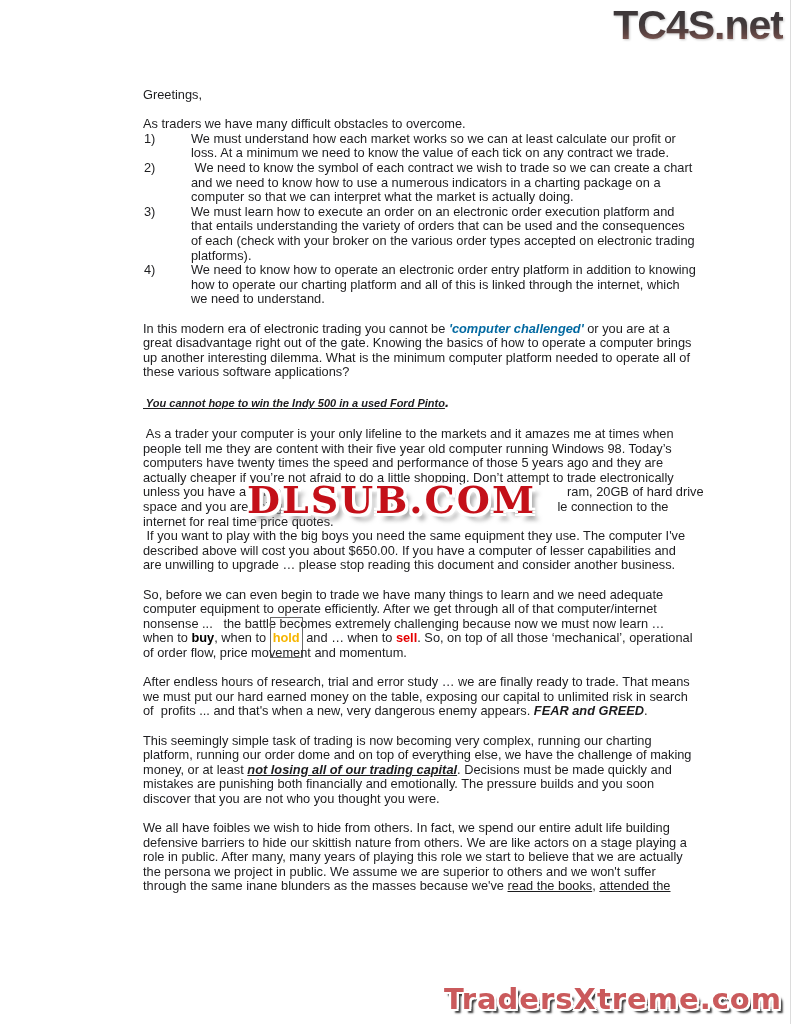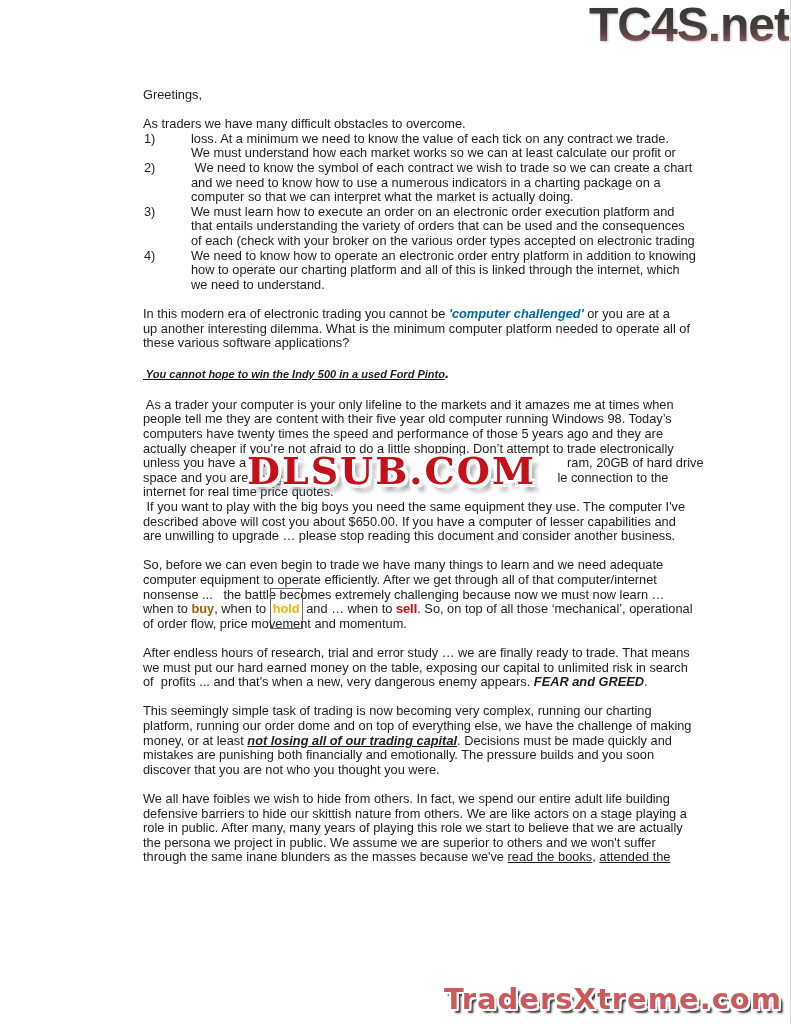--- a/index.html
+++ b/index.html
@@ -5,39 +5,39 @@
   html,body{margin:0;padding:0;}
   body{
     width:791px;height:1024px;position:relative;overflow:hidden;
     background:#ffffff;
     font-family:"Liberation Sans",sans-serif;
     font-size:12.8px;line-height:14.6px;color:#1d1d1f;
   }
   .page-edge{position:absolute;right:0;top:0;width:1px;height:1024px;background:#dcdcdc;}
   
   .tc4s{
-    position:absolute;top:0px;right:2px;
+    position:absolute;top:0px;right:8px;
     font-family:"Liberation Sans",sans-serif;font-weight:bold;
-    font-size:48px;letter-spacing:-1px;line-height:50px;
+    font-size:41px;letter-spacing:-1px;line-height:50px;
     background:linear-gradient(180deg,#3a3638 0%,#413a3b 48%,#5d4442 68%,#8a5f58 85%,#b2938a 100%);
     -webkit-background-clip:text;background-clip:text;color:transparent;
     filter:drop-shadow(1px 1px 1px rgba(0,0,0,0.22));
   }
   
   .content{position:absolute;left:117px;top:88px;width:575px;}
   .para{margin:0 0 14.6px 0;}
   .para.tight{margin-bottom:0;}
   .line{white-space:pre;margin-left:26px;}
   
   .list{margin:0 0 14.6px 0;}
   .list-item{position:relative;padding-left:48px;}
   .list-num{position:absolute;left:27px;top:0;}
   
   .s-ci{color:#0369a1;font-weight:bold;font-style:italic;}
-  .s-buy{color:#a16207;font-weight:bold;}
+  .s-buy{color:#000000;font-weight:bold;}
   .s-sell{color:#e60000;font-weight:bold;text-align:center;}
   .s-hold{color:#f6b501;font-weight:bold;border:1px solid #686868;padding:12px 2px;}
   .s-bi{font-weight:bold;font-style:italic;}
   .s-biu{font-weight:bold;font-style:italic;text-decoration:underline;text-align:center;}
   .s-u{text-decoration:underline;}
   .s-hd{font-weight:bold;font-style:italic;text-decoration:underline;font-size:11px;}
   .s-hdp{font-weight:bold;font-style:italic;font-size:14.4px;}
   .heading .line{line-height:17px;}
   .seg-gap{display:inline-block;height:1px;}
   
@@ -75,51 +75,53 @@
   <div class="para">
       <div class="line"><span>Greetings,</span></div>
     </div>
   <div class="para tight">
       <div class="line"><span>As traders we have many difficult obstacles to overcome.</span></div>
     </div>
   <div class="list">
       <div class="list-item">
         <span class="list-num">1)</span>
         <div class="list-body">
+          <div class="line"><span>We must understand how each market works so we can at least calculate our profit or</span></div>
           <div class="line"><span>loss. At a minimum we need to know the value of each tick on any contract we trade.</span></div>
-          <div class="line"><span>We must understand how each market works so we can at least calculate our profit or</span></div>
         </div>
       </div>
       <div class="list-item">
         <span class="list-num">2)</span>
         <div class="list-body">
           <div class="line"><span> We need to know the symbol of each contract we wish to trade so we can create a chart</span></div>
           <div class="line"><span>and we need to know how to use a numerous indicators in a charting package on a</span></div>
           <div class="line"><span>computer so that we can interpret what the market is actually doing.</span></div>
         </div>
       </div>
       <div class="list-item">
         <span class="list-num">3)</span>
         <div class="list-body">
           <div class="line"><span>We must learn how to execute an order on an electronic order execution platform and</span></div>
           <div class="line"><span>that entails understanding the variety of orders that can be used and the consequences</span></div>
           <div class="line"><span>of each (check with your broker on the various order types accepted on electronic trading</span></div>
+          <div class="line"><span>platforms).</span></div>
         </div>
       </div>
       <div class="list-item">
         <span class="list-num">4)</span>
         <div class="list-body">
           <div class="line"><span>We need to know how to operate an electronic order entry platform in addition to knowing</span></div>
           <div class="line"><span>how to operate our charting platform and all of this is linked through the internet, which</span></div>
           <div class="line"><span>we need to understand.</span></div>
         </div>
       </div>
     </div>
   <div class="para">
       <div class="line"><span>In this modern era of electronic trading you cannot be </span><span class="s-ci">'computer challenged'</span><span> or you are at a</span></div>
+      <div class="line"><span>great disadvantage right out of the gate. Knowing the basics of how to operate a computer brings</span></div>
       <div class="line"><span>up another interesting dilemma. What is the minimum computer platform needed to operate all of</span></div>
       <div class="line"><span>these various software applications?</span></div>
     </div>
   <div class="para heading">
       <div class="line"><span class="s-hd"> You cannot hope to win the Indy 500 in a used Ford Pinto</span><span class="s-hdp">.</span></div>
     </div>
   <div class="para tight para-computer">
     <div class="dlsub">DLSUB.COM</div>
   <div class="line"><span> As a trader your computer is your only lifeline to the markets and it amazes me at times when</span></div>
       <div class="line"><span>people tell me they are content with their five year old computer running Windows 98. Today’s</span></div>

